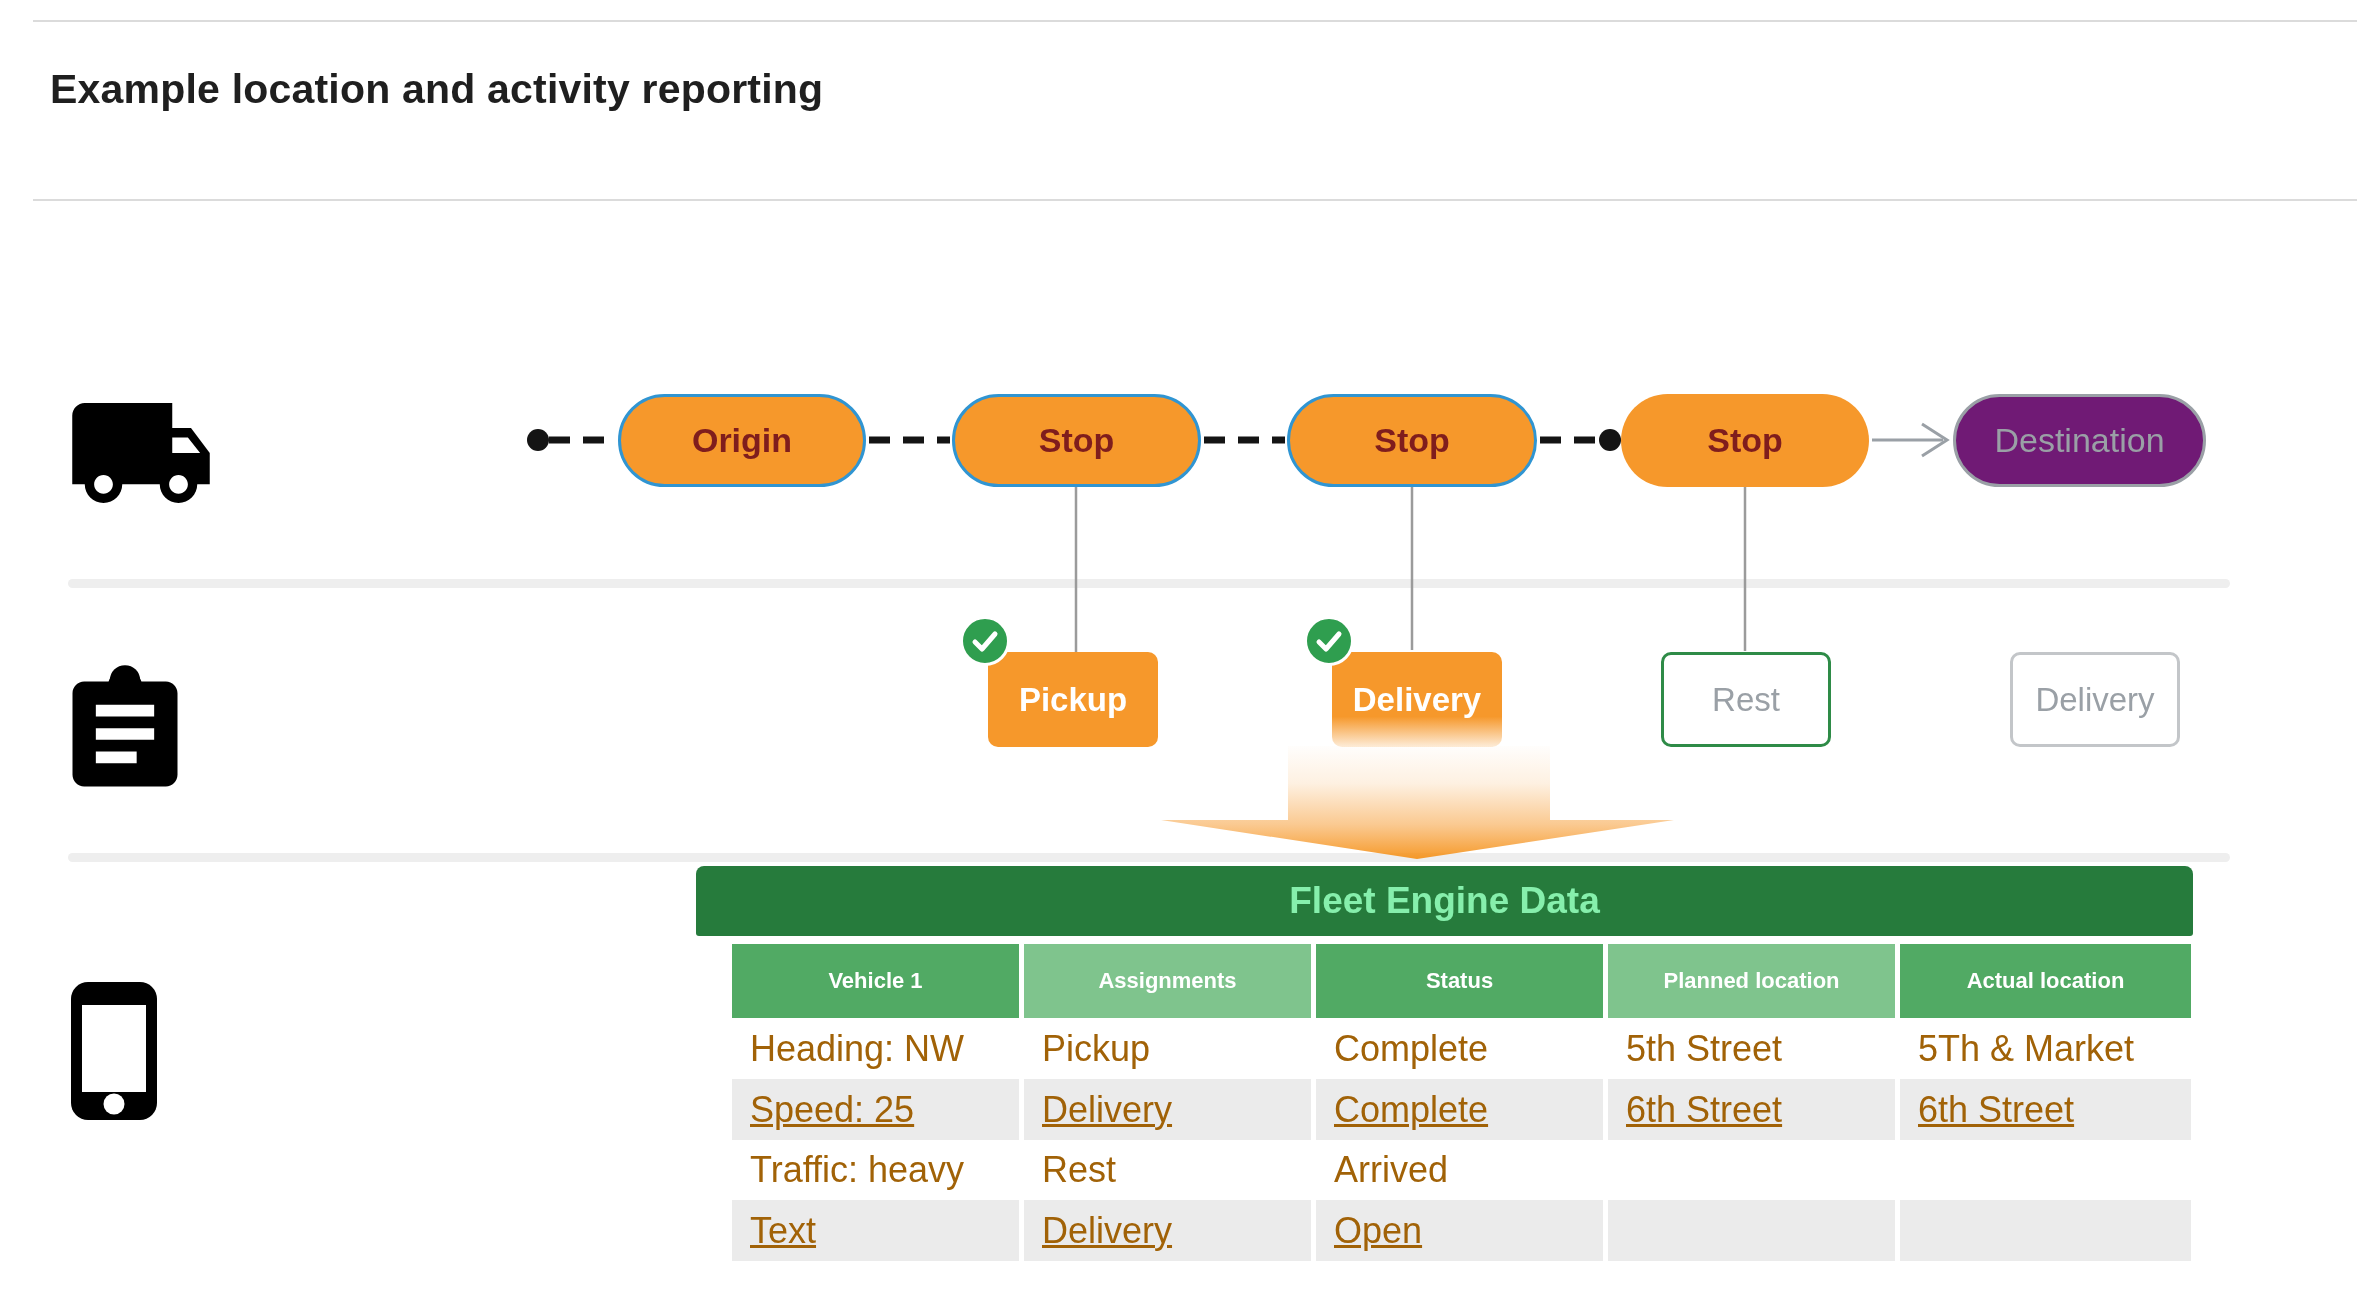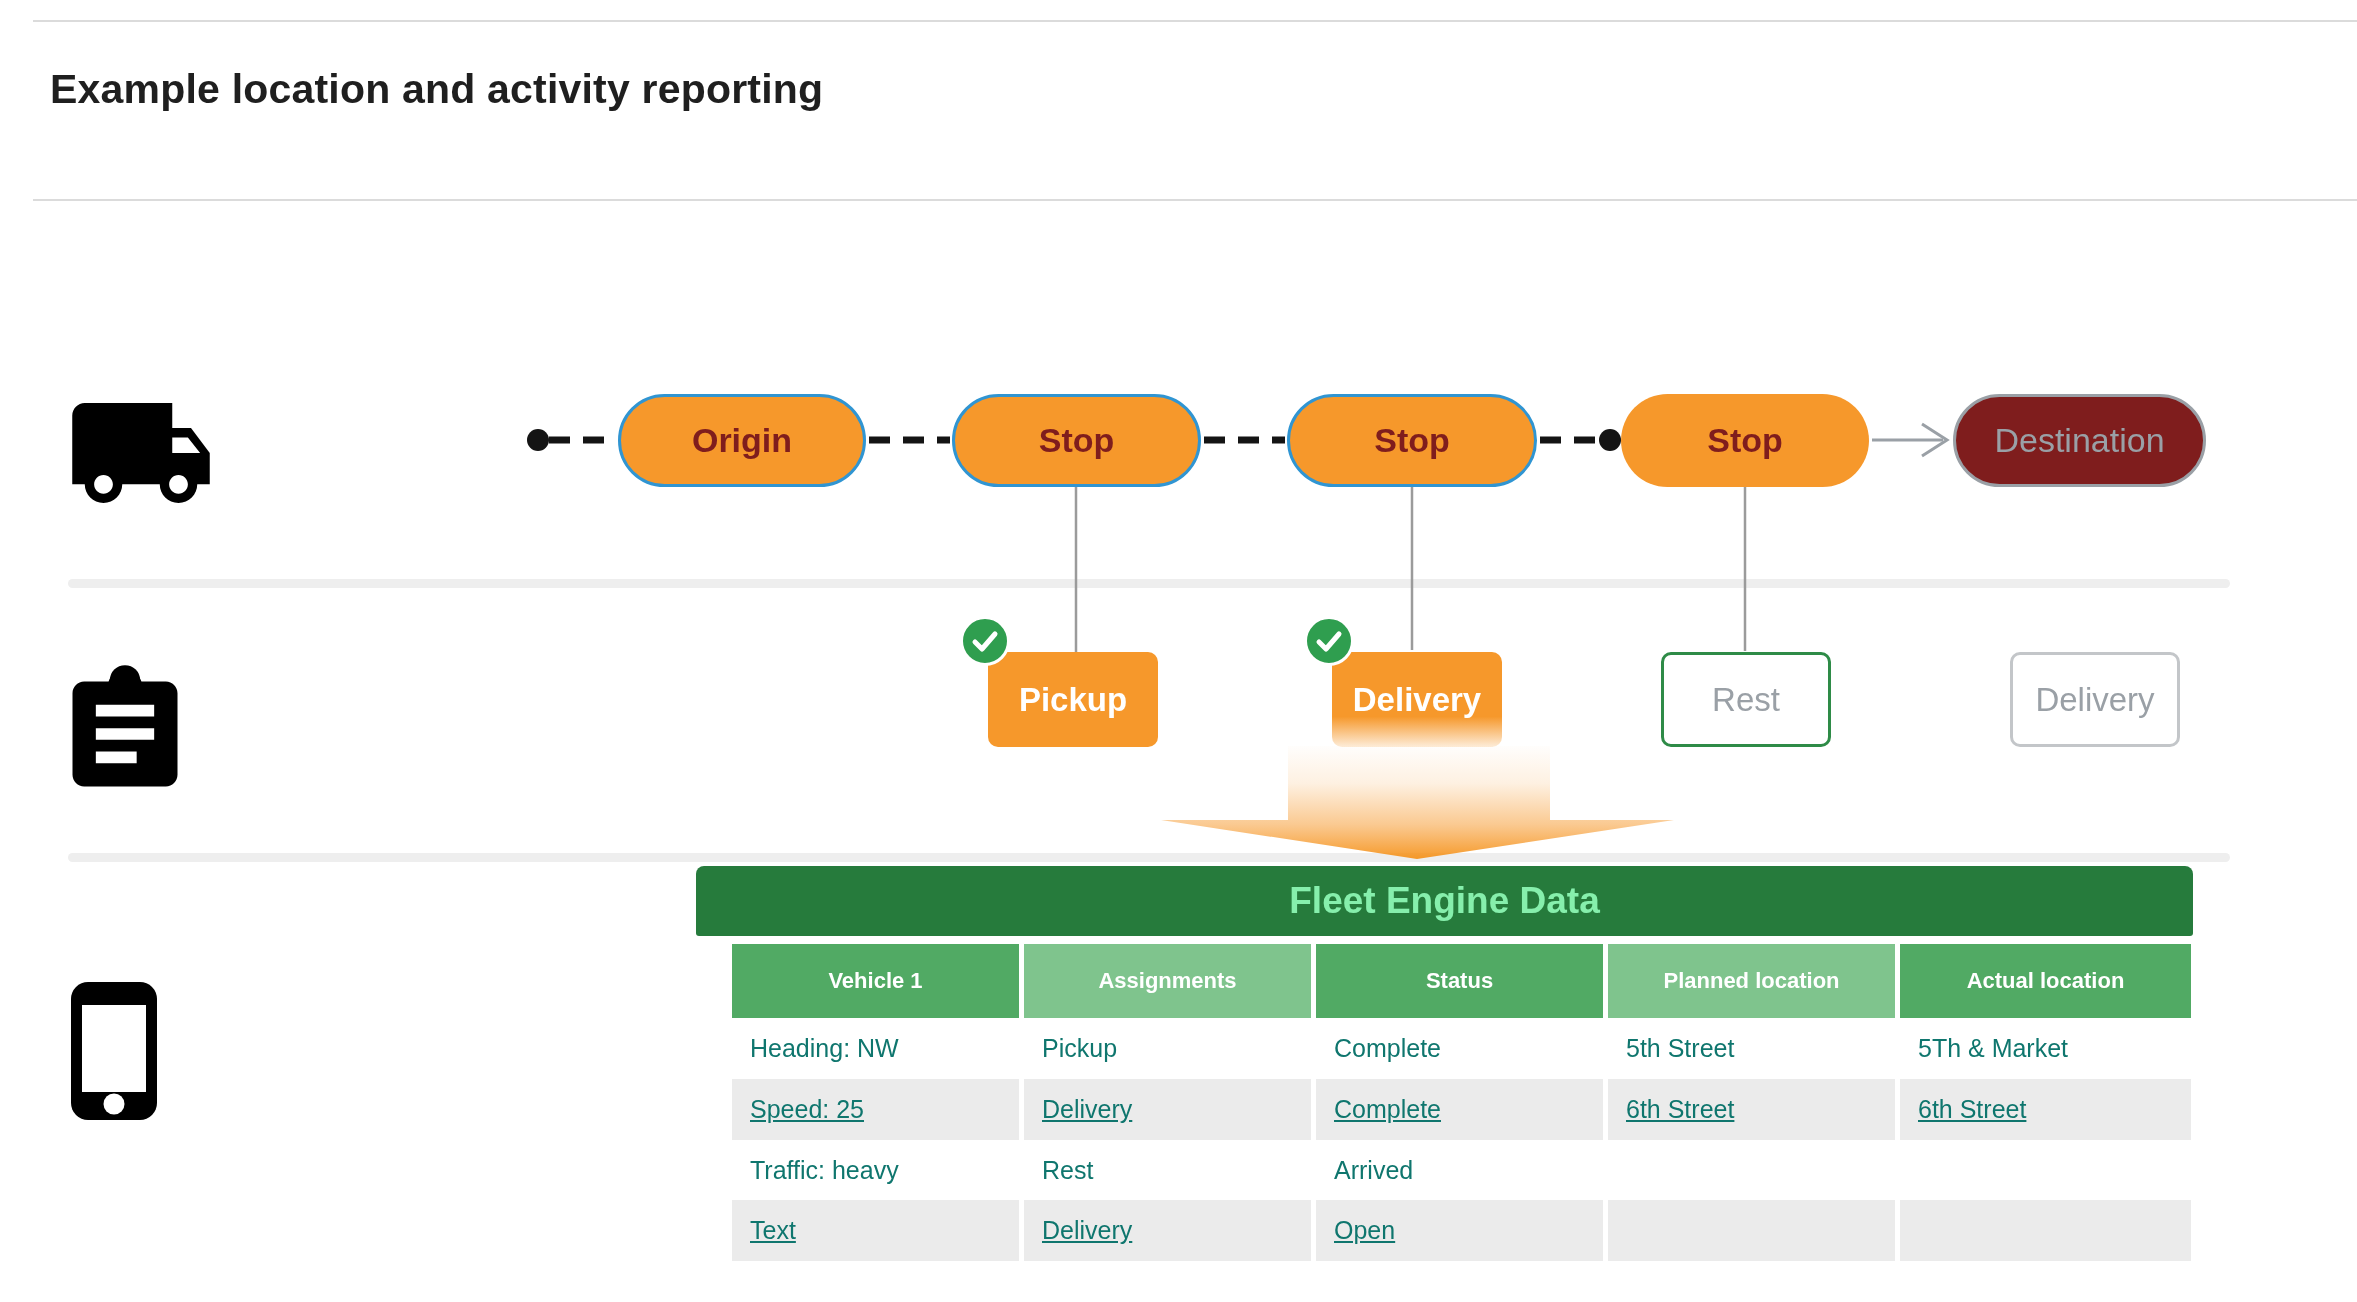--- a/index.html
+++ b/index.html
@@ -15,21 +15,21 @@
   }
   .divider{position:absolute;height:9px;background:#eeeeee;border-radius:5px;}
   
   .pill{
     position:absolute;top:394px;height:93px;border-radius:47px;
     display:flex;align-items:center;justify-content:center;
     font-size:34px;font-weight:bold;color:#7f1d1d;box-sizing:border-box;
     background:var(--orange);border:3px solid var(--blue);
   }
   .pill.no-border{border:none;}
-  .pill.ghost{background:#7f1d1d;border:3px solid var(--gray);color:var(--gray);font-weight:normal;text-align:right;}
+  .pill.ghost{background:#701a75;border:3px solid var(--gray);color:var(--gray);font-weight:normal;text-align:right;}
   
   .box{
     position:absolute;top:652px;height:95px;width:170px;border-radius:10px;
     display:flex;align-items:center;justify-content:center;box-sizing:border-box;
     font-size:33px;font-weight:bold;color:#ffffff;background:var(--orange);
   }
   .box.fade{background:linear-gradient(180deg, var(--orange) 0%, var(--orange) 68%, rgba(246,152,43,0.18) 100%);}
   .box.ghost-green{background:#ffffff;border:3px solid var(--restGreen);color:var(--gray);font-weight:normal;}
   .box.ghost-gray{background:#ffffff;border:3px solid #c3c6c9;color:var(--gray);font-weight:normal;}
   .check{
@@ -44,21 +44,21 @@
     color:#86efac;font-size:37px;font-weight:bold;text-align:center;
   }
   .hcell{
     position:absolute;top:944px;height:74px;display:flex;align-items:center;justify-content:center;
     color:#ffffff;font-size:22px;font-weight:bold;
   }
   .tone-mid{background:var(--greenMid);}
   .tone-light{background:var(--greenLight);}
   .cell{
     position:absolute;display:flex;align-items:center;box-sizing:border-box;
-    padding-left:18px;font-size:25px;color:#0f766e;background:#ffffff;
+    padding-left:18px;font-size:36px;color:#a16207;background:#ffffff;
   }
   .cell.alt{background:var(--rowGray);text-decoration:underline;}
   .c1{left:732px;width:287px;}
   .c2{left:1024px;width:287px;}
   .c3{left:1316px;width:287px;}
   .c4{left:1608px;width:287px;}
   .c5{left:1900px;width:291px;}
   .r1{top:1018px;height:61px;}
   .r2{top:1079px;height:61px;}
   .r3{top:1140px;height:60px;}

